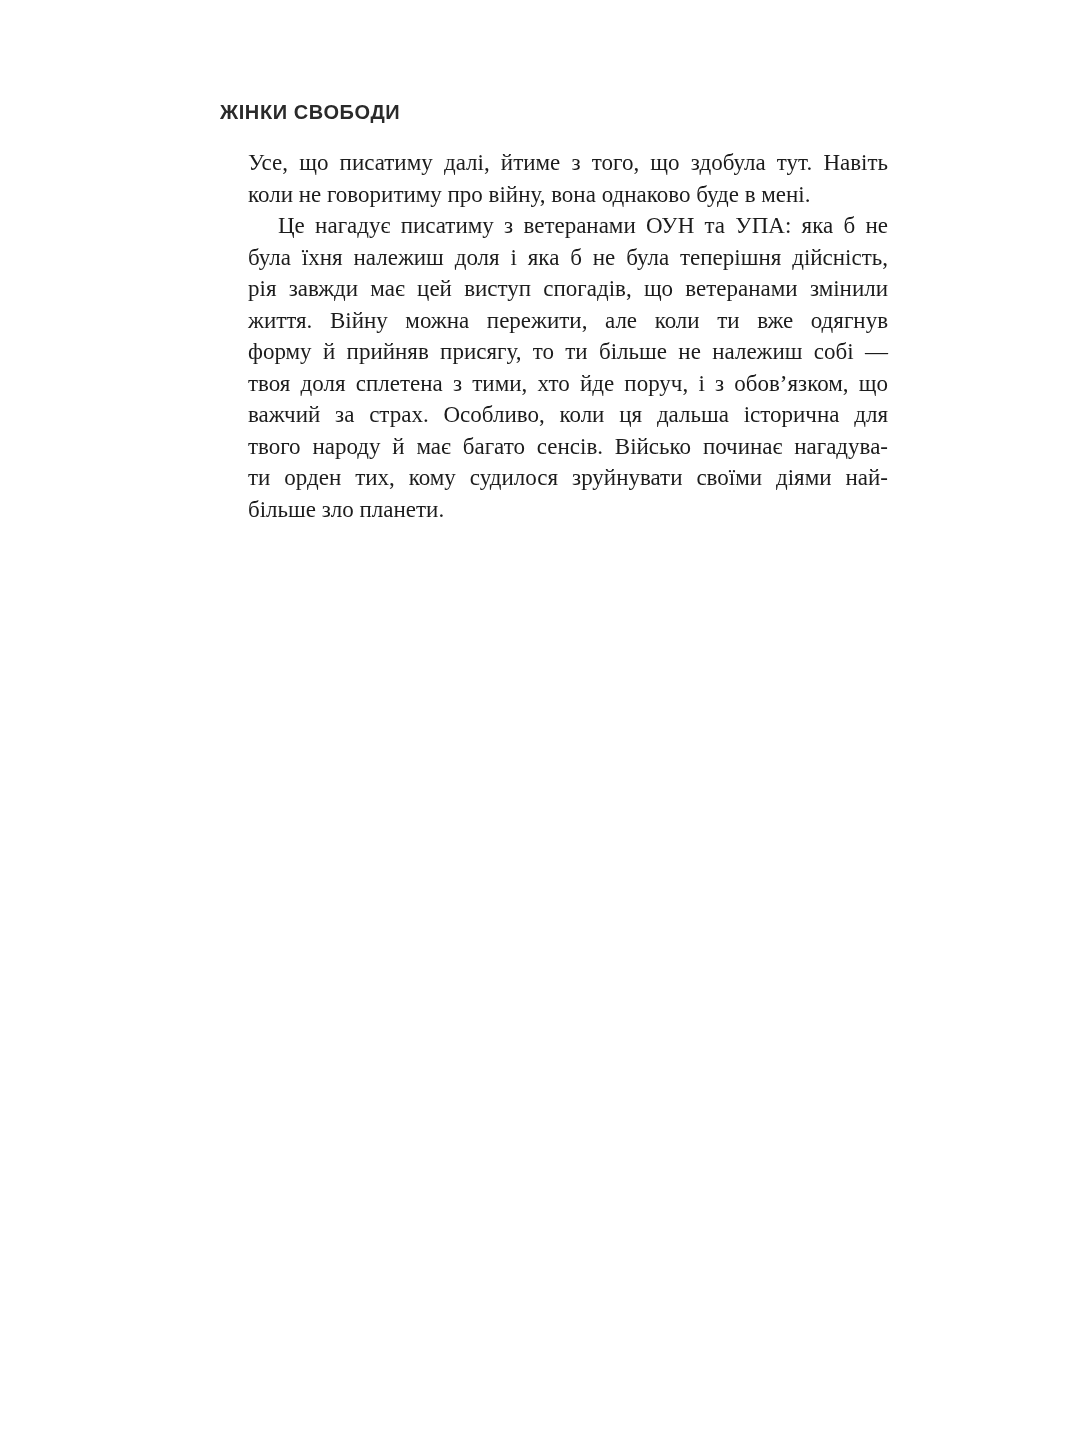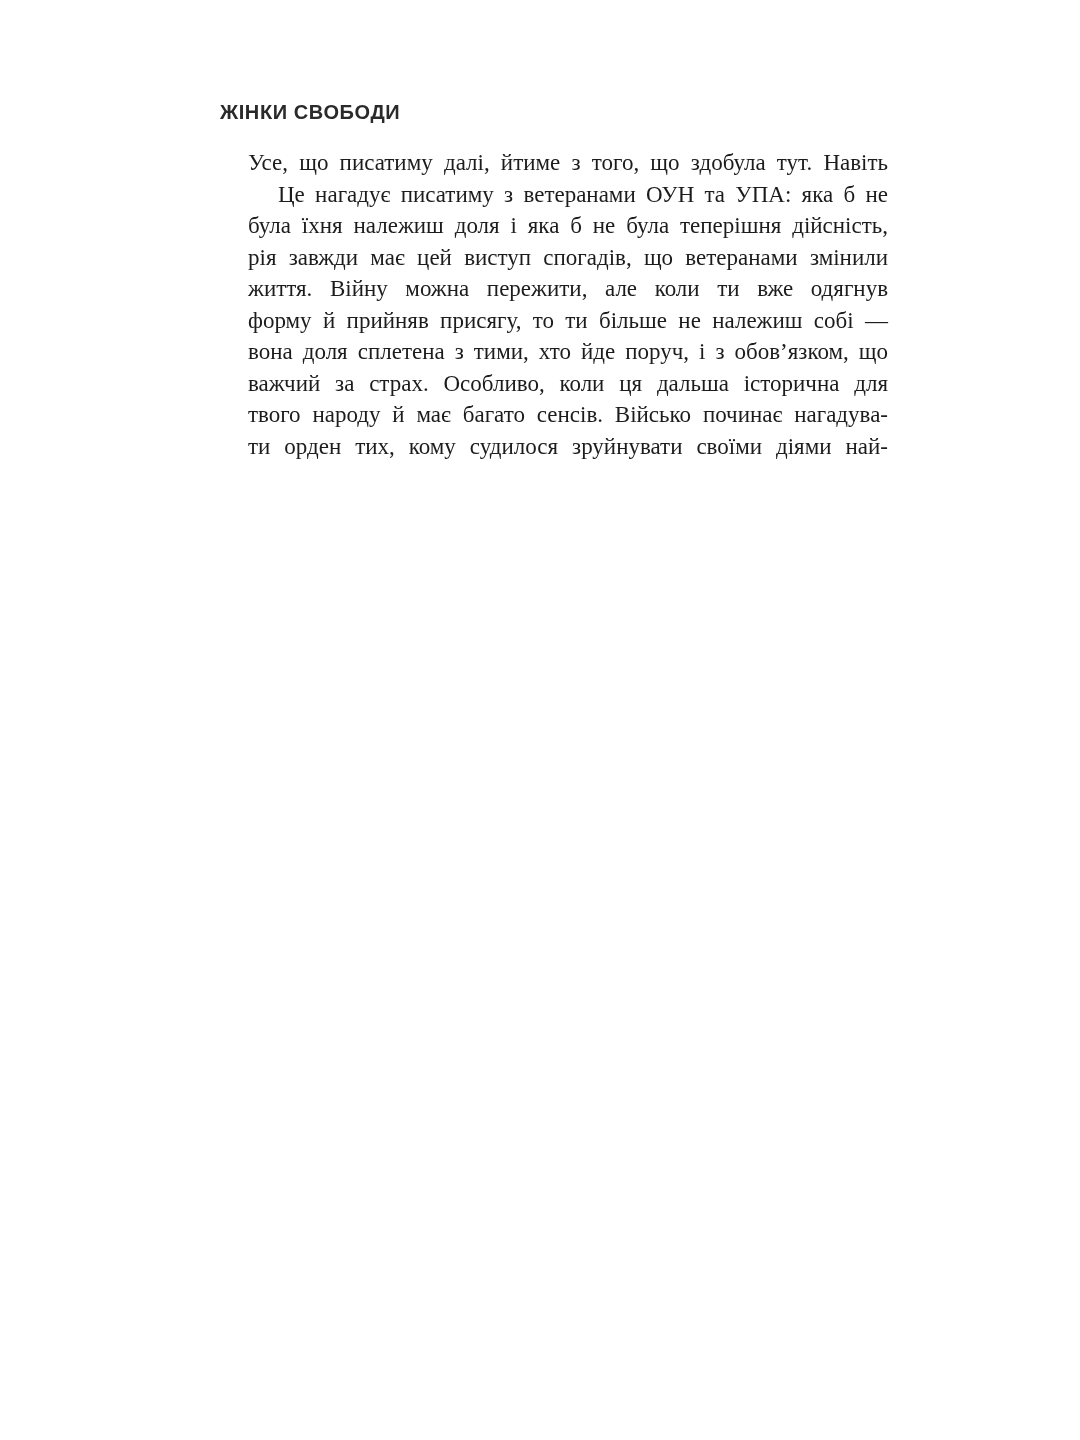--- a/index.html
+++ b/index.html
@@ -48,24 +48,26 @@
 </style>
 </head>
 <body>
 
 <div class="page">
 
   <div class="running-header">ЖІНКИ СВОБОДИ</div>
 
   <div class="text-block">
     <div class="line">Усе, що писатиму далі, йтиме з того, що здобула тут. Навіть</div>
+    <div class="line para-end">коли не говоритиму про війну, вона однаково буде в мені.</div>
     <div class="line indent">Це нагадує писатиму з ветеранами ОУН та УПА: яка б не</div>
     <div class="line">була їхня належиш доля і яка б не була теперішня дійсність,</div>
     <div class="line">рія завжди має цей виступ спогадів, що ветеранами змінили</div>
     <div class="line">життя. Війну можна пережити, але коли ти вже одягнув</div>
     <div class="line">форму й прийняв присягу, то ти більше не належиш собі —</div>
-    <div class="line">вона доля сплетена з тими, хто йде поруч, і з обов’язком, що</div>
+    <div class="line">твоя доля сплетена з тими, хто йде поруч, і з обов’язком, що</div>
     <div class="line">важчий за страх. Особливо, коли ця дальша історична для</div>
     <div class="line">твого народу й має багато сенсів. Військо починає нагадува-</div>
     <div class="line">ти орден тих, кому судилося зруйнувати своїми діями най-</div>
+    <div class="line para-end">більше зло планети.</div>
   </div>
 
 </div>
 
 </body></html>

